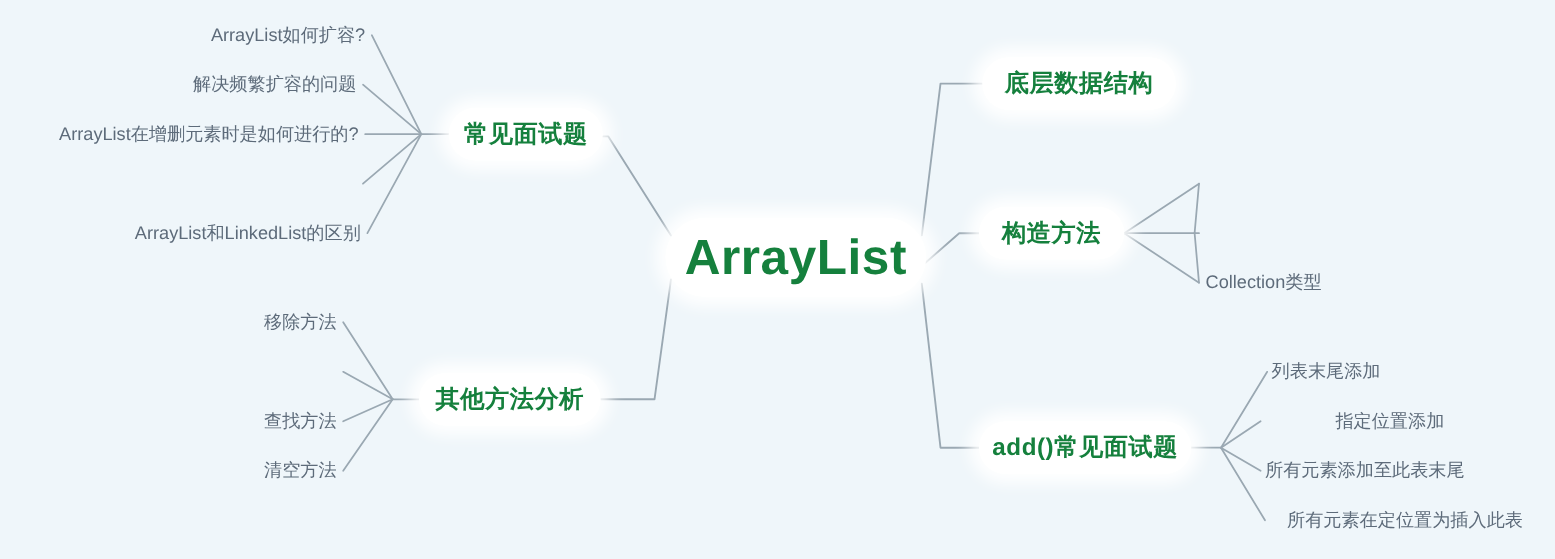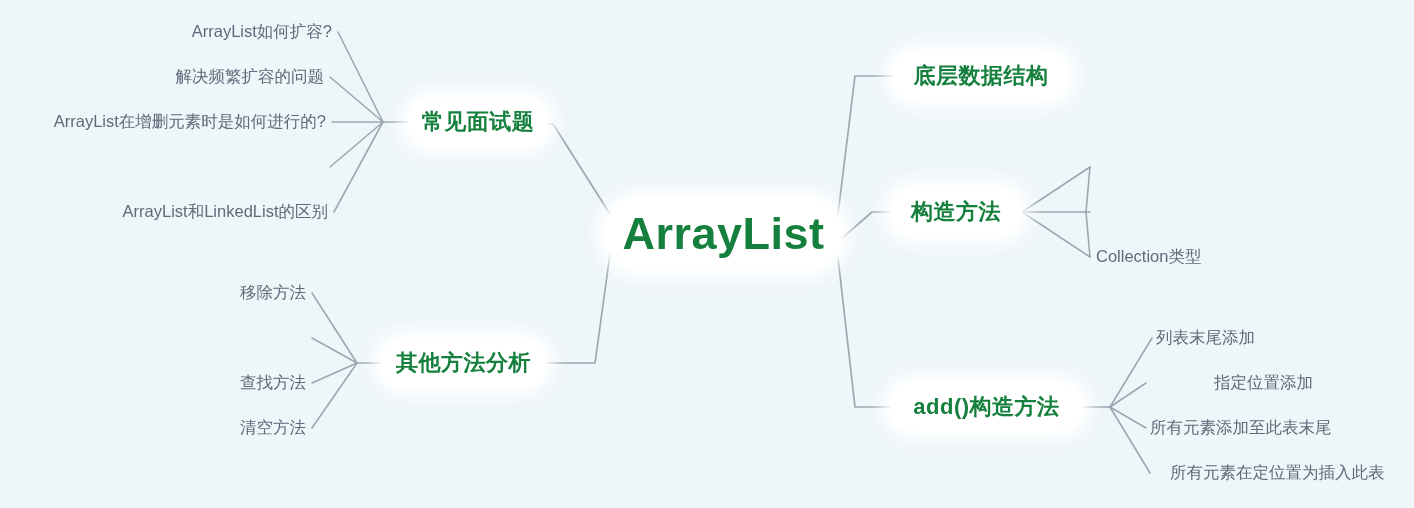--- a/index.html
+++ b/index.html
@@ -157,21 +157,21 @@
 
   <div class="node pill topic" style="left:890px; top:188px; width:132px; height:48px;">
     <span>构造方法</span>
   </div>
 
   <div class="node leaf r" style="left:1096px; top:244px; width:210px; height:26px;">
     <span>Collection类型</span>
   </div>
 
   <div class="node pill topic" style="left:890px; top:383px; width:193px; height:48px;">
-    <span>add()构造方法</span>
+    <span>add()常见面试题</span>
   </div>
 
   <div class="node leaf r" style="left:1156px; top:325px; width:210px; height:26px;">
     <span>列表末尾添加</span>
   </div>
   <div class="node leaf r" style="left:1214px; top:370px; width:210px; height:26px;">
     <span>指定位置添加</span>
   </div>
   <div class="node leaf r" style="left:1150px; top:415px; width:250px; height:26px;">
     <span>所有元素添加至此表末尾</span>

